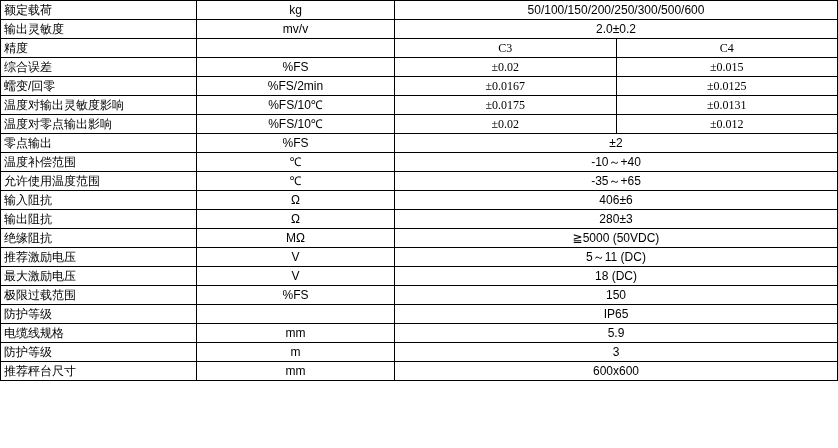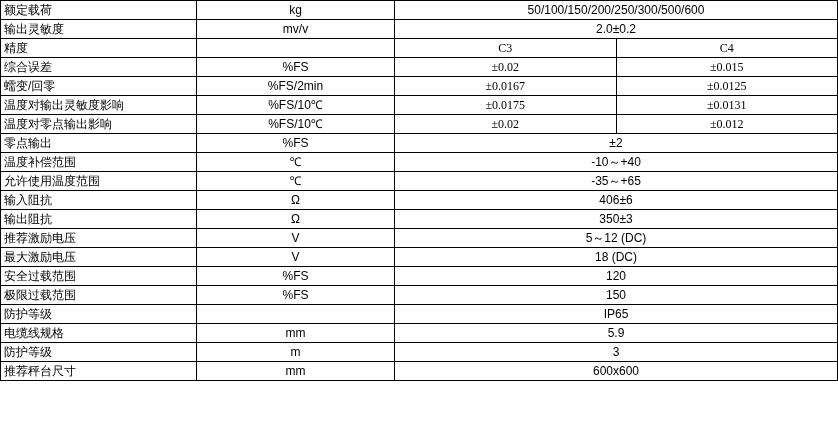--- a/index.html
+++ b/index.html
@@ -111,36 +111,36 @@
         <td class="c-val" colspan="2">-35～+65</td>
       </tr>
       <tr>
         <td class="c-name">输入阻抗</td>
         <td class="c-unit">Ω</td>
         <td class="c-val" colspan="2">406±6</td>
       </tr>
       <tr>
         <td class="c-name">输出阻抗</td>
         <td class="c-unit">Ω</td>
-        <td class="c-val" colspan="2">350±3</td>
+        <td class="c-val" colspan="2">280±3</td>
+      </tr>
+      <tr>
+        <td class="c-name">绝缘阻抗</td>
+        <td class="c-unit">MΩ</td>
+        <td class="c-val" colspan="2">≧5000 (50VDC)</td>
       </tr>
       <tr>
         <td class="c-name">推荐激励电压</td>
         <td class="c-unit">V</td>
-        <td class="c-val" colspan="2">5～12 (DC)</td>
+        <td class="c-val" colspan="2">5～11 (DC)</td>
       </tr>
       <tr>
         <td class="c-name">最大激励电压</td>
         <td class="c-unit">V</td>
         <td class="c-val" colspan="2">18 (DC)</td>
-      </tr>
-      <tr>
-        <td class="c-name">安全过载范围</td>
-        <td class="c-unit">%FS</td>
-        <td class="c-val" colspan="2">120</td>
       </tr>
       <tr>
         <td class="c-name">极限过载范围</td>
         <td class="c-unit">%FS</td>
         <td class="c-val" colspan="2">150</td>
       </tr>
       <tr>
         <td class="c-name">防护等级</td>
         <td class="c-unit"></td>
         <td class="c-val" colspan="2">IP65</td>

